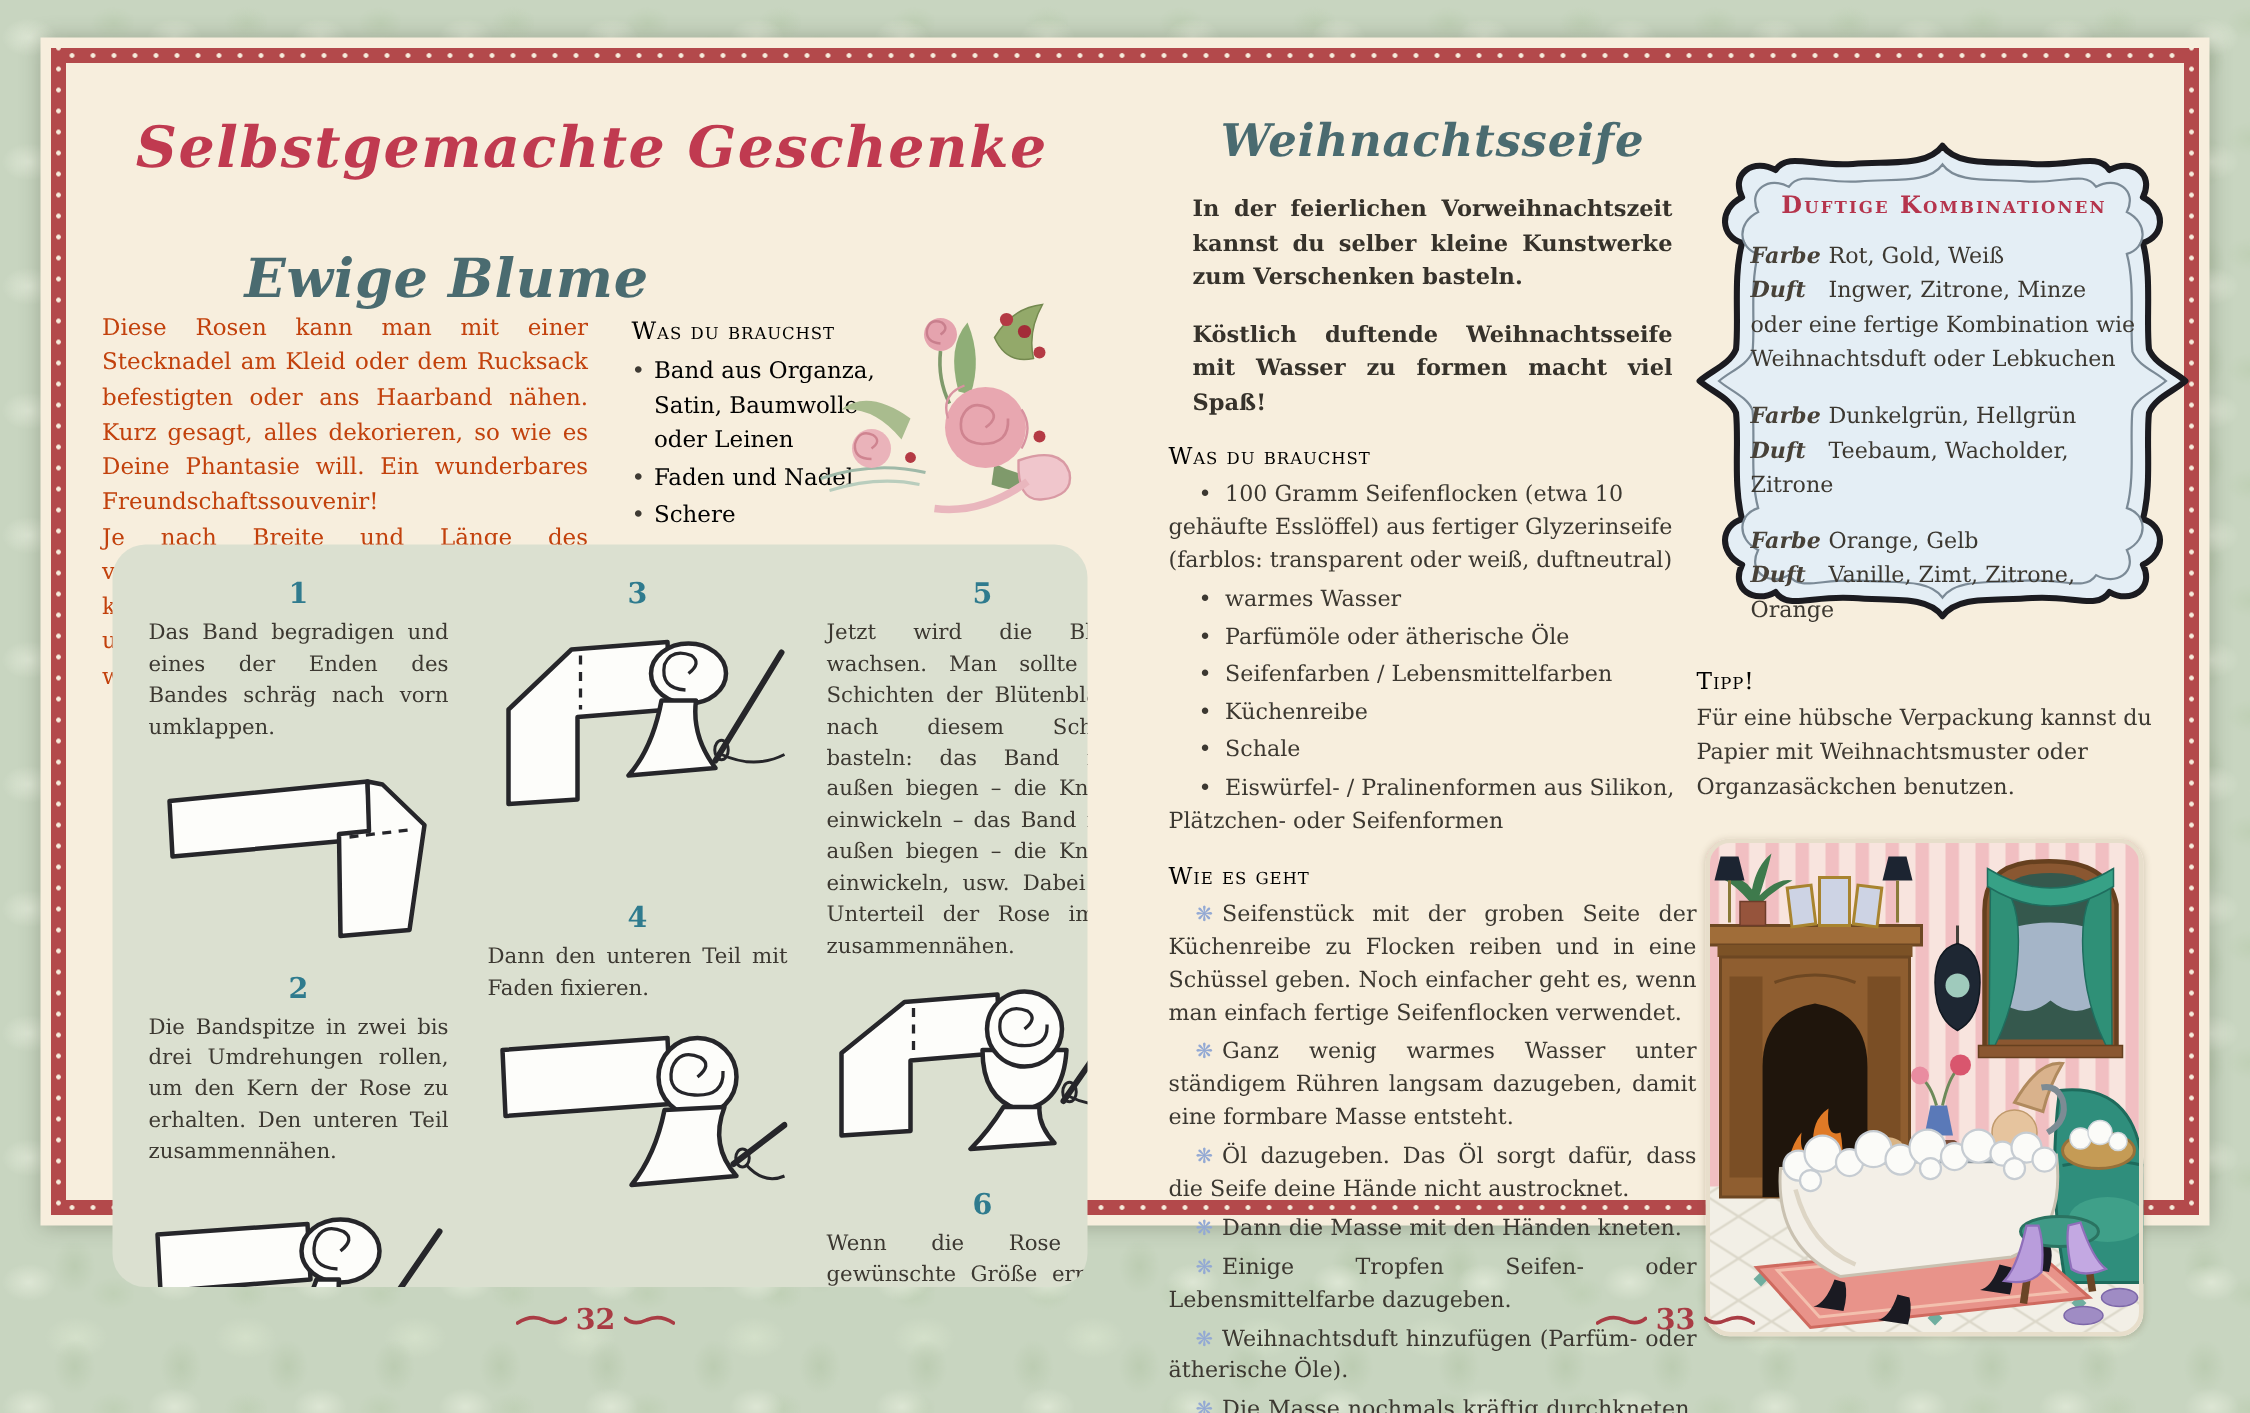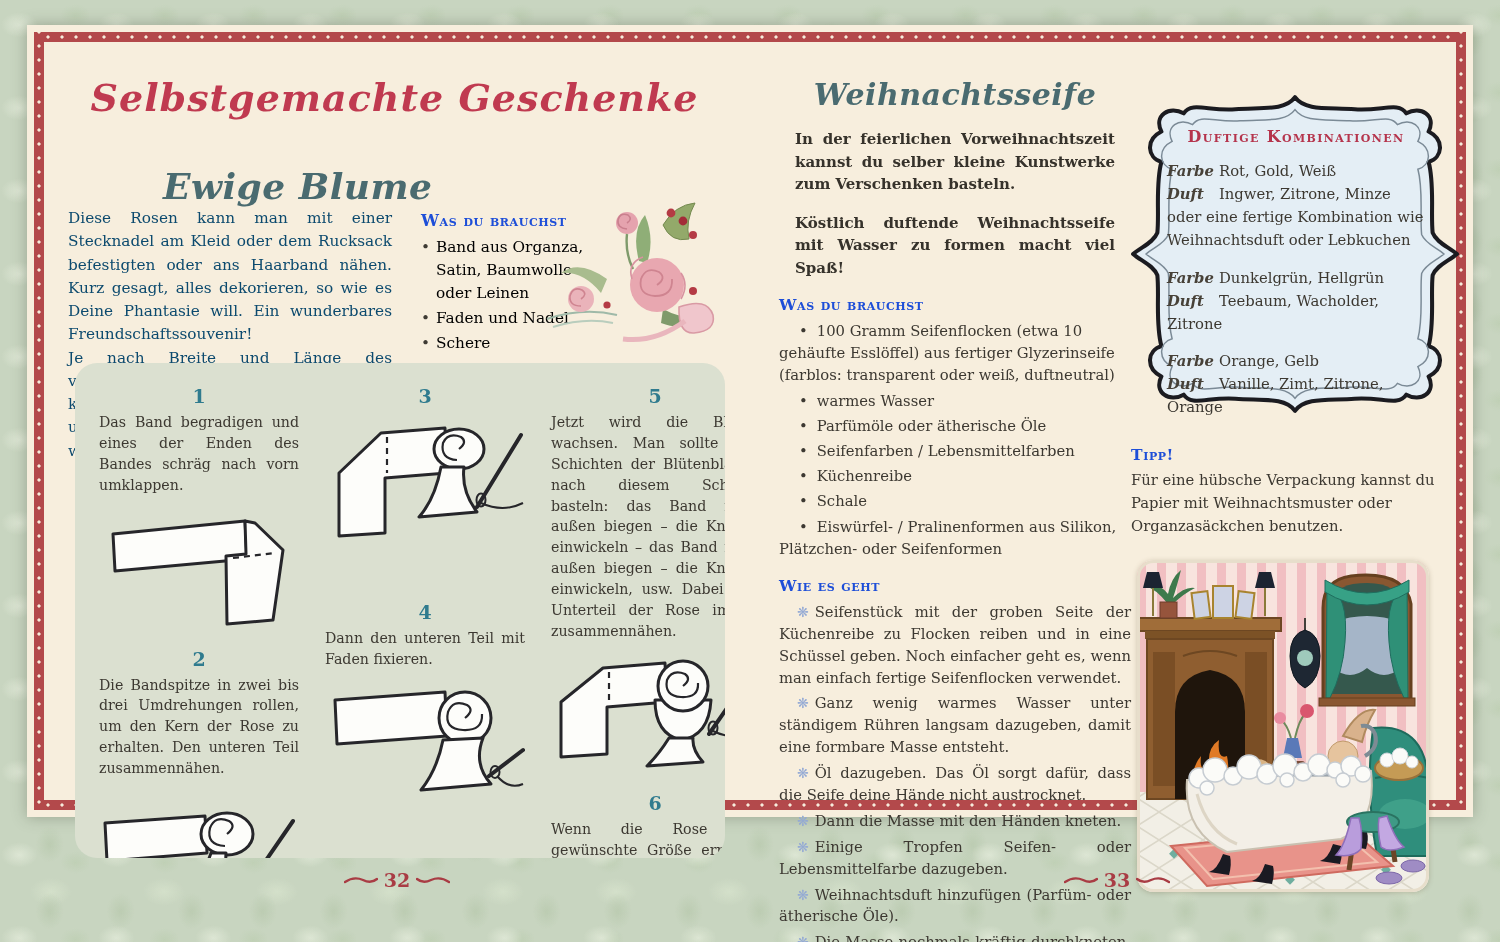--- a/index.html
+++ b/index.html
@@ -16,22 +16,22 @@
   }
   .page{position:absolute;left:27px;top:25px;width:1446px;height:792px;
     background:#f7eedd;box-shadow:0 0 14px rgba(60,70,50,.35);}
   
   .band{position:absolute;background-color:#b3494b;
     background-image:radial-gradient(circle,#f6ecdc 1.3px,rgba(0,0,0,0) 1.9px);}
   .band.h{left:7px;right:7px;height:10px;background-size:14px 10px;background-position:7px 50%;}
   .band.v{top:7px;bottom:7px;width:10px;background-size:10px 14px;background-position:50% 7px;}
   .band.t{top:7px}.band.b{bottom:7px}.band.l{left:7px}.band.r{right:7px}
 
-  .txt{color:#0c4a6e;}
-  .sc{font-variant:small-caps;font-weight:bold;letter-spacing:.6px;color:#1d4ed8;}
+  .txt{color:#c2410c;}
+  .sc{font-variant:small-caps;font-weight:normal;letter-spacing:.6px;color:#000000;}
 
   
   .l-title-row{position:absolute;left:95px;top:50px;width:545px;display:flex;
     align-items:center;justify-content:center;gap:16px;}
   .l-title{font-size:38px;font-style:italic;font-weight:bold;color:#c03a50;
     letter-spacing:1px;white-space:nowrap;}
   .l-heading{position:absolute;left:136px;top:140px;font-size:36px;font-style:italic;
     font-weight:bold;color:#4a6b70;letter-spacing:.5px;}
   .l-intro{position:absolute;left:41px;top:182px;width:324px;font-size:15.3px;
     line-height:1.52;text-align:justify;}

